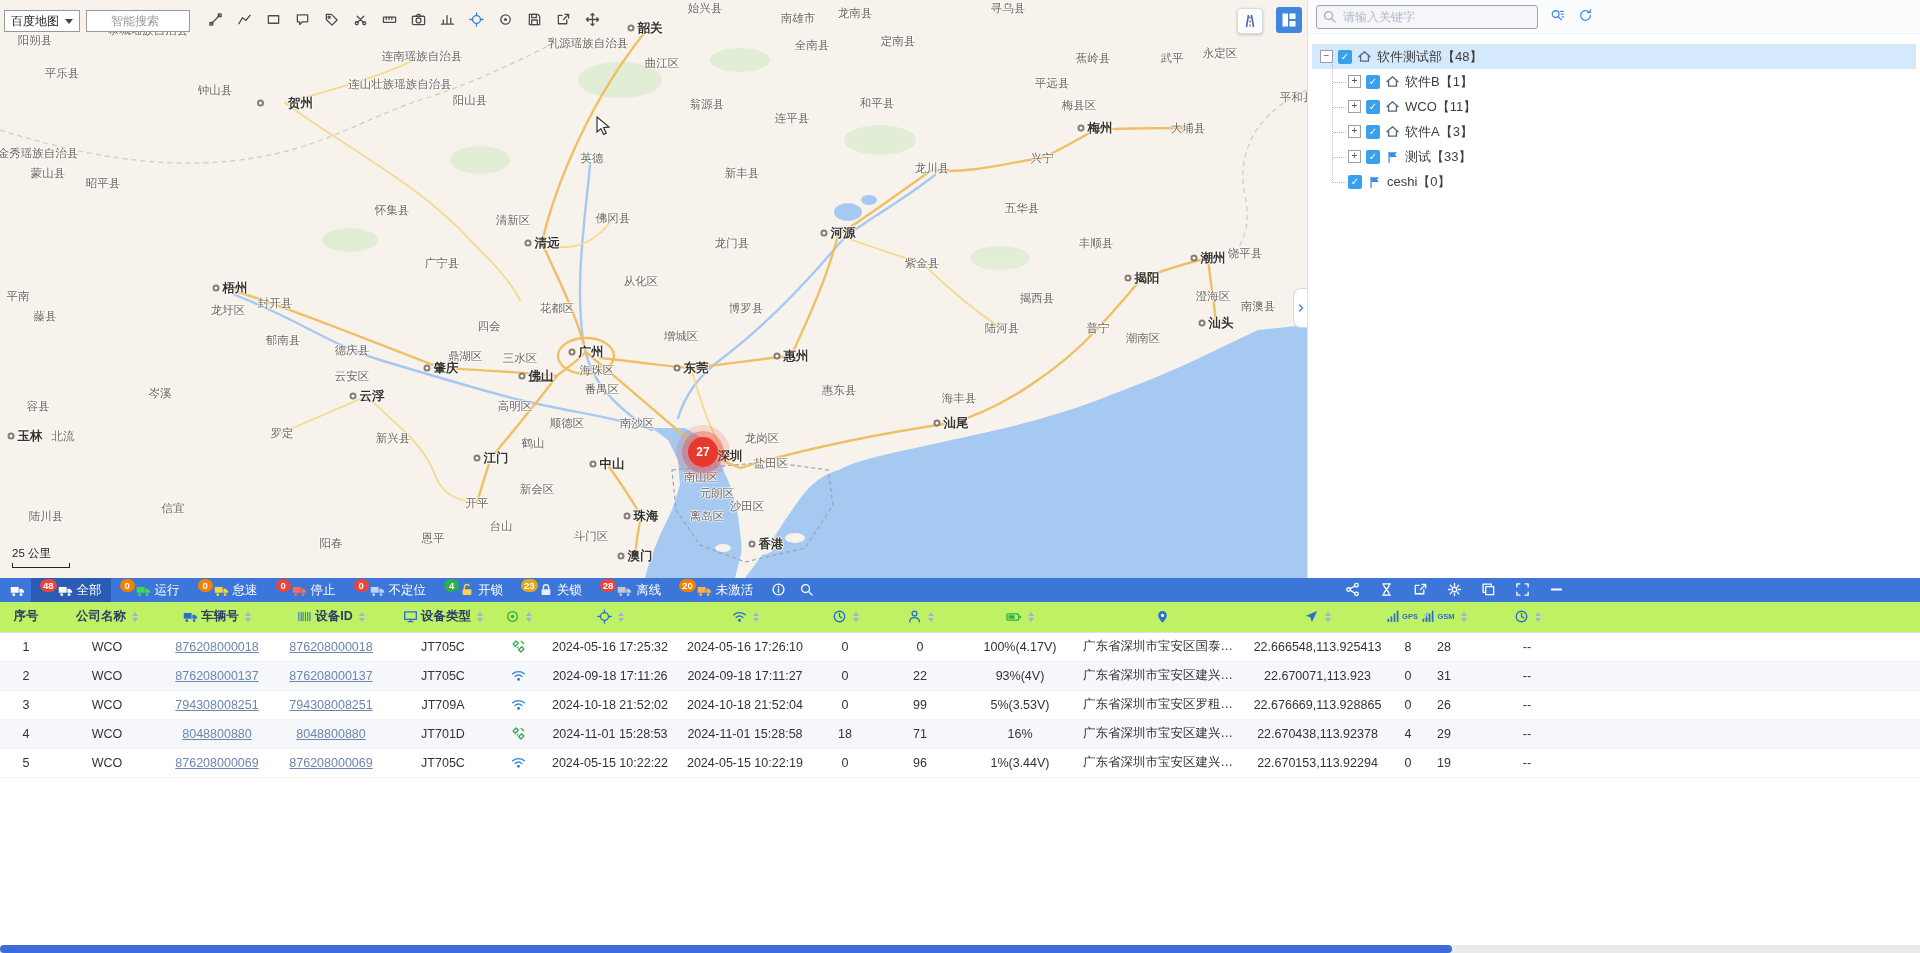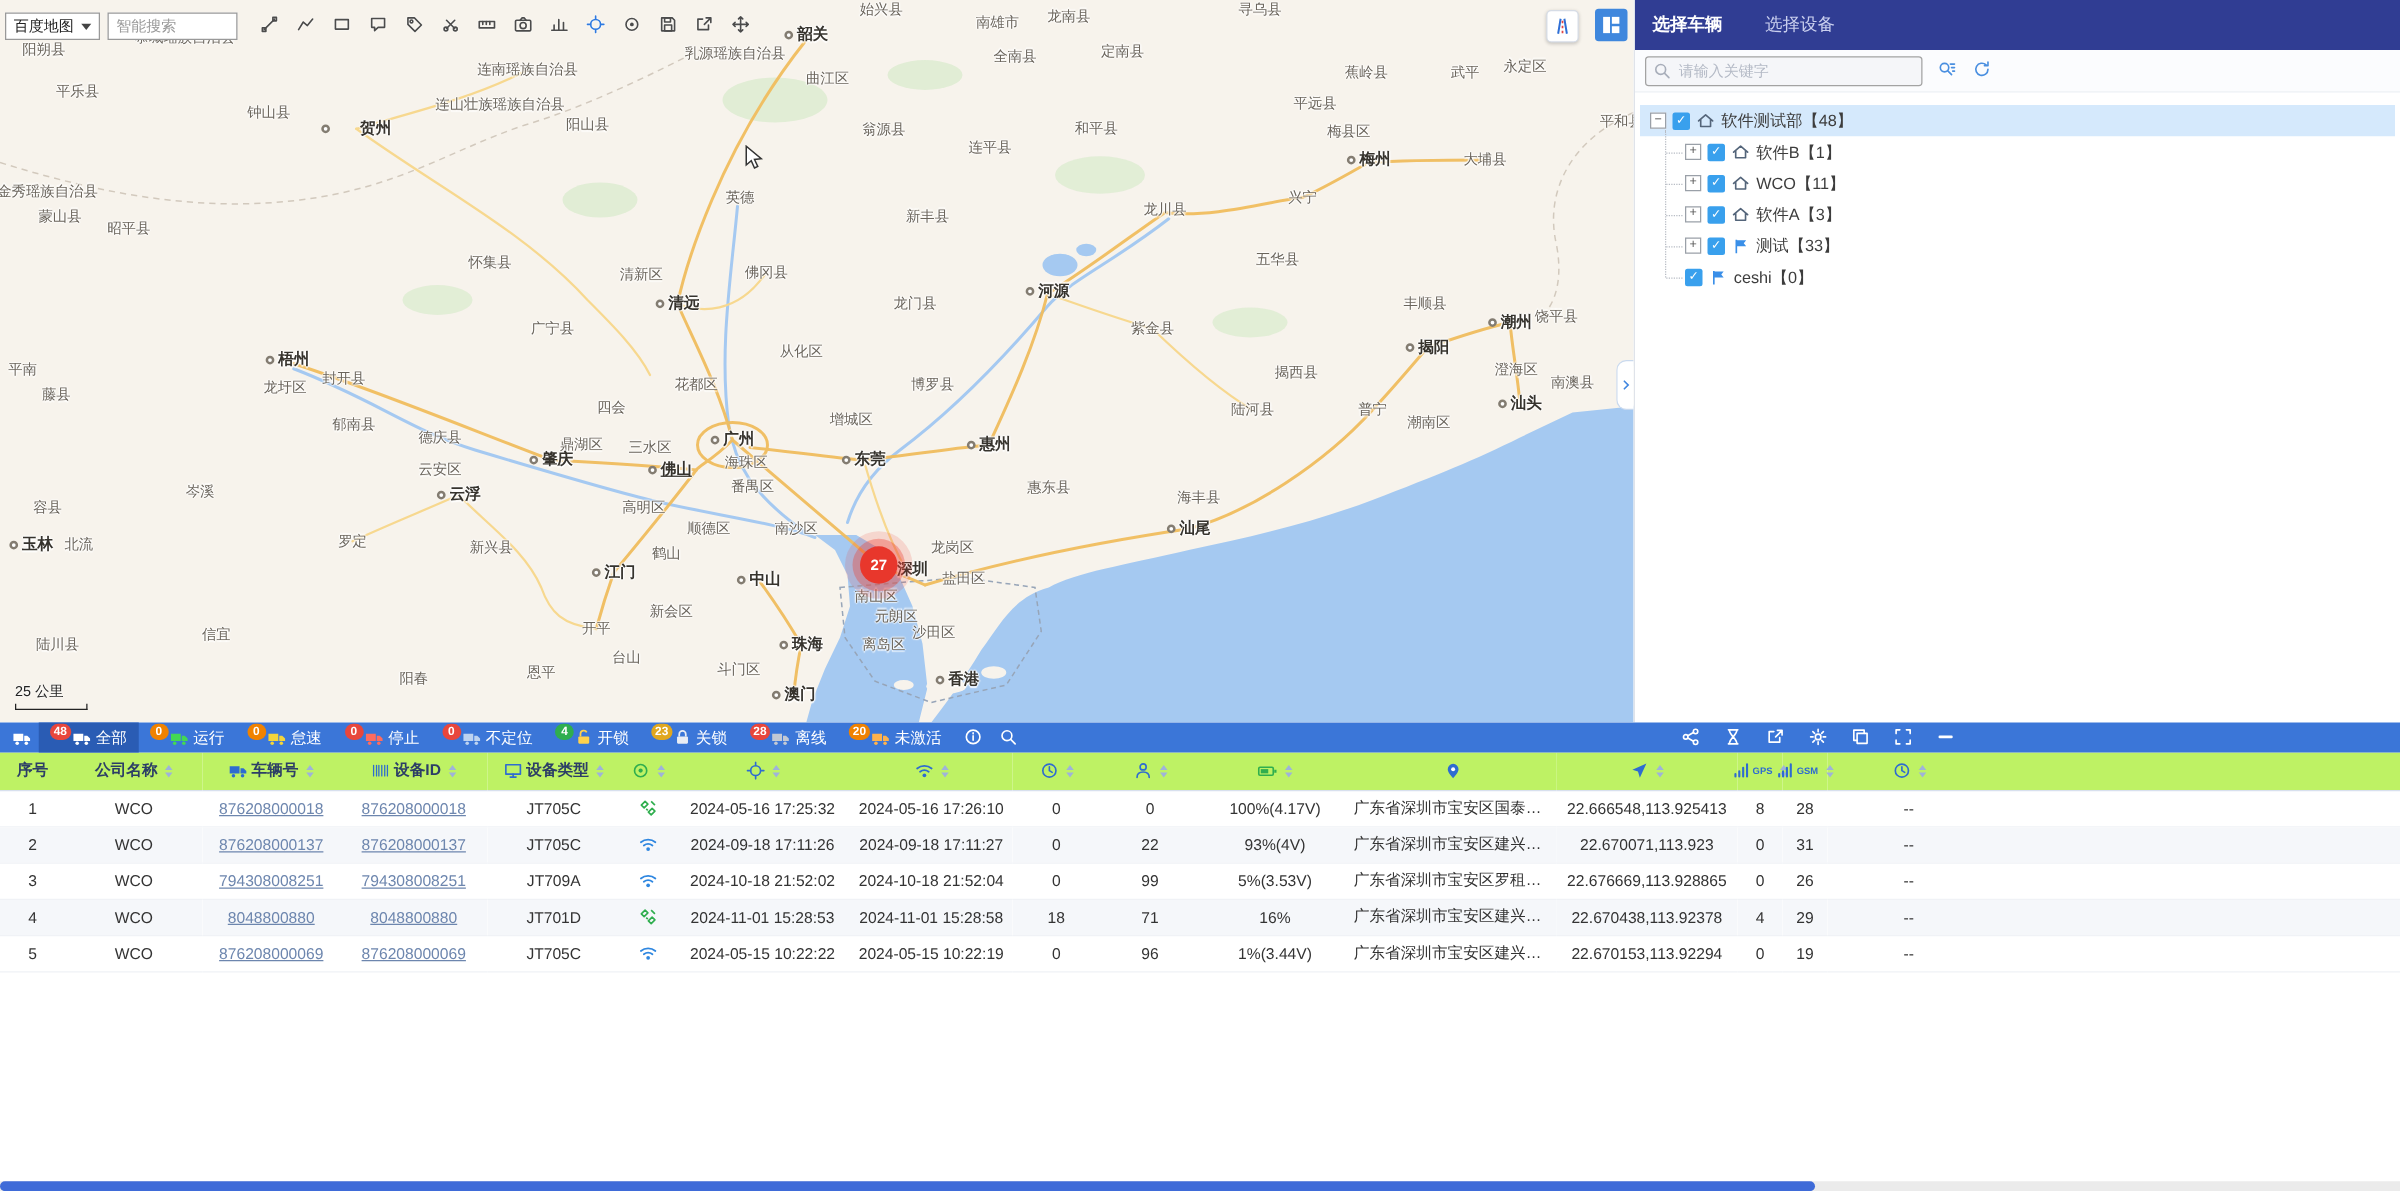--- a/index.html
+++ b/index.html
@@ -11,21 +11,21 @@
   #map-svg{position:absolute;left:0;top:0;}
   #map-labels{position:absolute;left:0;top:0;width:100%;height:100%;}
   .map-label{position:absolute;transform:translate(-50%,-50%);font-size:11.5px;color:#6b655c;white-space:nowrap;
     text-shadow:1px 0 1px #fff,-1px 0 1px #fff,0 1px 1px #fff,0 -1px 1px #fff;}
   .map-label.map-city{font-size:12.5px;font-weight:bold;color:#36332d;display:flex;align-items:center;gap:3px;}
   .city-dot{width:7px;height:7px;border-radius:50%;background:#fff;border:2px solid #837c71;display:inline-block;flex:0 0 7px;}
 
   #map-toolbar{position:absolute;left:4px;top:10px;display:flex;align-items:center;gap:6px;z-index:6;}
   #map-select{height:22px;font-size:12px;border:1px solid #999;background:#fff;padding:0 6px;display:flex;align-items:center;gap:6px;color:#222;cursor:pointer;}
   #map-select .caret{width:0;height:0;border-left:4px solid transparent;border-right:4px solid transparent;border-top:5px solid #444;}
-  #map-search{height:22px;width:104px;border:1px solid #999;font-size:12px;padding:0 6px;background:#fff;color:#333;}
+  #map-search{height:22px;width:104px;border:1px solid #999;font-size:12px;padding:0 24px;background:#fff;color:#333;}
   #map-search::placeholder{color:#9a9a9a;}
   #map-toolbar-icons{display:flex;gap:11px;margin-left:10px;align-items:center;}
   .tool-btn{background:none;border:none;color:#4c4c4c;width:18px;height:18px;cursor:pointer;padding:0;filter:drop-shadow(0 0 1px #fff);}
   .tool-btn.active{color:#2f7ae0;}
   .svg-icon{display:inline-flex;align-items:center;justify-content:center;line-height:0;}
 
   #traffic-btn{position:absolute;left:1237px;top:8px;width:26px;height:26px;background:#fff;border:1px solid #d6dce6;border-radius:4px;
     box-shadow:0 1px 3px rgba(0,0,0,.2);display:flex;align-items:center;justify-content:center;cursor:pointer;z-index:6;}
   #grid-btn{position:absolute;left:1276px;top:7px;width:26px;height:26px;background:#3f87dd;border:none;border-radius:3px;
     display:flex;align-items:center;justify-content:center;cursor:pointer;z-index:6;color:#fff;}
@@ -203,21 +203,21 @@
           <span class="city-dot"></span>
           <span>梅州</span>
         </div>
         <div class="map-label" style="left: 1042px; top: 158px;"><span>兴宁</span></div>
         <div class="map-label" style="left: 877px; top: 103px;"><span>和平县</span></div>
         <div class="map-label" style="left: 792px; top: 118px;"><span>连平县</span></div>
         <div class="map-label" style="left: 707px; top: 104px;"><span>翁源县</span></div>
         <div class="map-label" style="left: 742px; top: 173px;"><span>新丰县</span></div>
         <div class="map-label" style="left: 932px; top: 168px;"><span>龙川县</span></div>
         <div class="map-label" style="left: 1022px; top: 208px;"><span>五华县</span></div>
-        <div class="map-label" style="left: 1140px; top: 243px;"><span>丰顺县</span></div>
+        <div class="map-label" style="left: 1096px; top: 243px;"><span>丰顺县</span></div>
         <div class="map-label" style="left: 592px; top: 158px;"><span>英德</span></div>
         <div class="map-label" style="left: 392px; top: 210px;"><span>怀集县</span></div>
         <div class="map-label" style="left: 442px; top: 263px;"><span>广宁县</span></div>
         <div class="map-label" style="left: 513px; top: 220px;"><span>清新区</span></div>
         <div class="map-label map-city" style="left: 542px; top: 243px;">
           <span class="city-dot"></span>
           <span>清远</span>
         </div>
         <div class="map-label" style="left: 613px; top: 218px;"><span>佛冈县</span></div>
         <div class="map-label" style="left: 732px; top: 243px;"><span>龙门县</span></div>
@@ -480,24 +480,20 @@
     <svg viewBox="0 0 16 16" width="16" height="16">
       <g fill="currentColor">
           <rect x="1.5" y="1.5" width="5.5" height="13"></rect>
           <rect x="8.5" y="1.5" width="6" height="5.5"></rect>
           <rect x="8.5" y="9" width="6" height="5.5"></rect>
         </g>
     </svg>
   </button>
 
   <div id="right-panel">
-    <div class="panel-header">
-      <button class="panel-tab active">选择车辆</button>
-      <button class="panel-tab">选择设备</button>
-    </div>
     <div class="panel-search">
       <div class="search-input-wrap">
         <span class="search-input-glass svg-icon" id="panel-glass">
             <svg viewBox="0 0 16 16" width="15" height="15">
               <g fill="none" stroke="currentColor" stroke-width="1.4" stroke-linecap="round" stroke-linejoin="round">
                 <circle cx="7" cy="7" r="4.2"></circle>
                 <path d="M10.2 10.2L14 14"></path>
               </g>
             </svg>
           </span>

